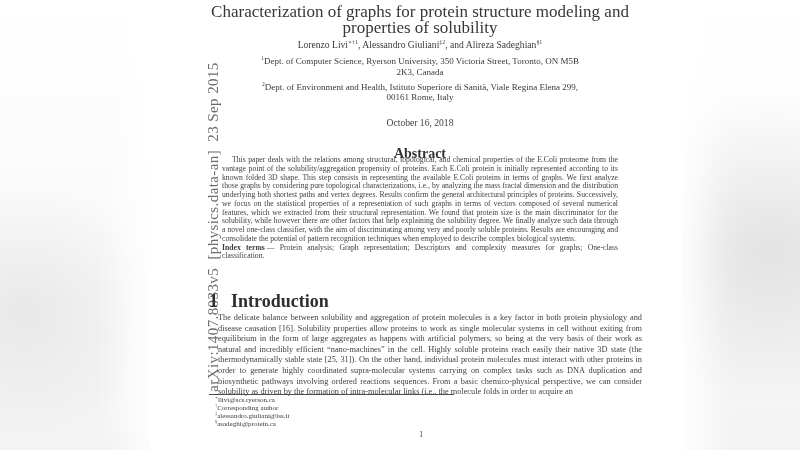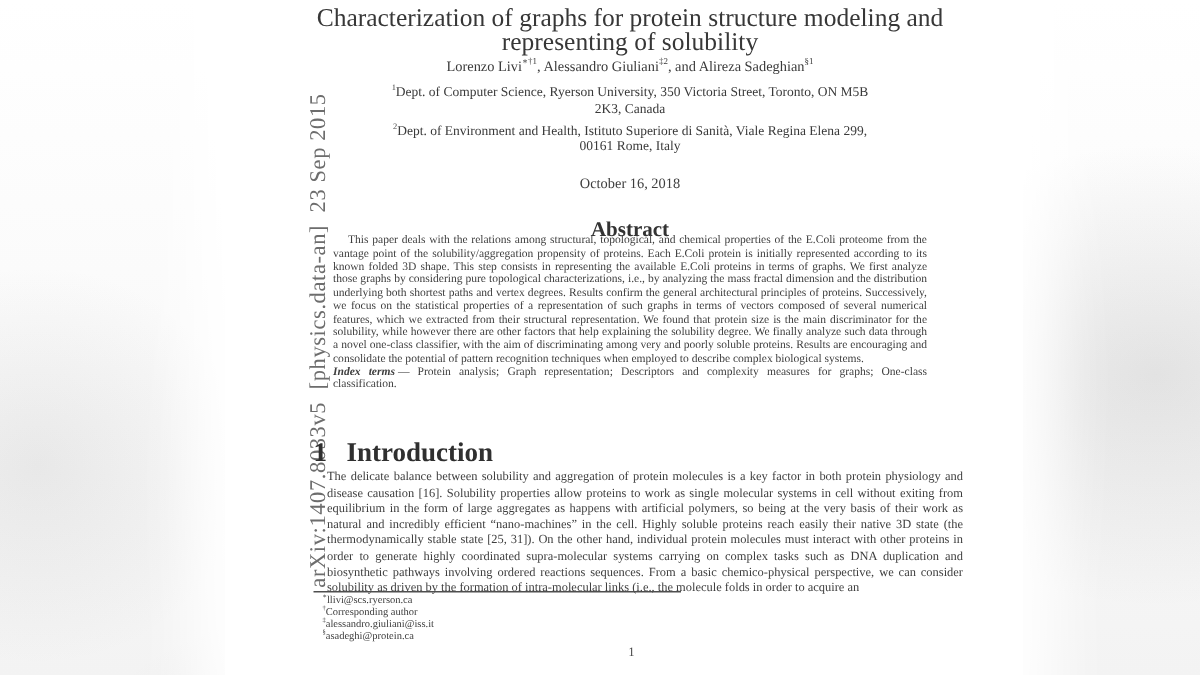--- a/index.html
+++ b/index.html
@@ -75,21 +75,21 @@
   .abstract {
     position: absolute;
     top: 156px; left: 222px; width: 396px;
     font-size: 7.7px;
     line-height: 8.75px;
     text-align: justify;
   }
   .abstract p { margin: 0; }
   .abs-text { text-indent: 10px; }
   .index-terms { margin-top: 1px; }
-  .it-label { font-weight: bold; font-style: italic; }
+  .it-label { font-weight: bold; }
   .it-text { margin-left: 2px; }
   .section-heading {
     position: absolute;
     top: 291px; left: 209px;
     font-size: 18px;
     font-weight: bold;
     color: #2f2f2f;
   }
   .sec-title { margin-left: 13px; }
   .intro {
@@ -124,21 +124,21 @@
 <body>
 
 <div class="screenshot">
 
   <div class="page-glow"></div>
 
   <div class="arxiv-stamp">arXiv:1407.8033v5  [physics.data-an]  23 Sep 2015</div>
 
   <div class="title">
     <div>Characterization of graphs for protein structure modeling and</div>
-    <div>representing of solubility</div>
+    <div>properties of solubility</div>
   </div>
 
   <div class="authors">
     <span>Lorenzo Livi</span><sup>∗†1</sup><span>, </span><span>Alessandro Giuliani</span><sup>‡2</sup><span>, and </span><span>Alireza Sadeghian</span><sup>§1</sup>
   </div>
 
   <div class="affils">
     <div class="affil-line"><sup>1</sup><span>Dept. of Computer Science, Ryerson University, 350 Victoria Street, Toronto, ON M5B</span></div>
     <div class="affil-line">2K3, Canada</div>
     <div class="affil-line affil2"><sup>2</sup><span>Dept. of Environment and Health, Istituto Superiore di Sanità, Viale Regina Elena 299,</span></div>

